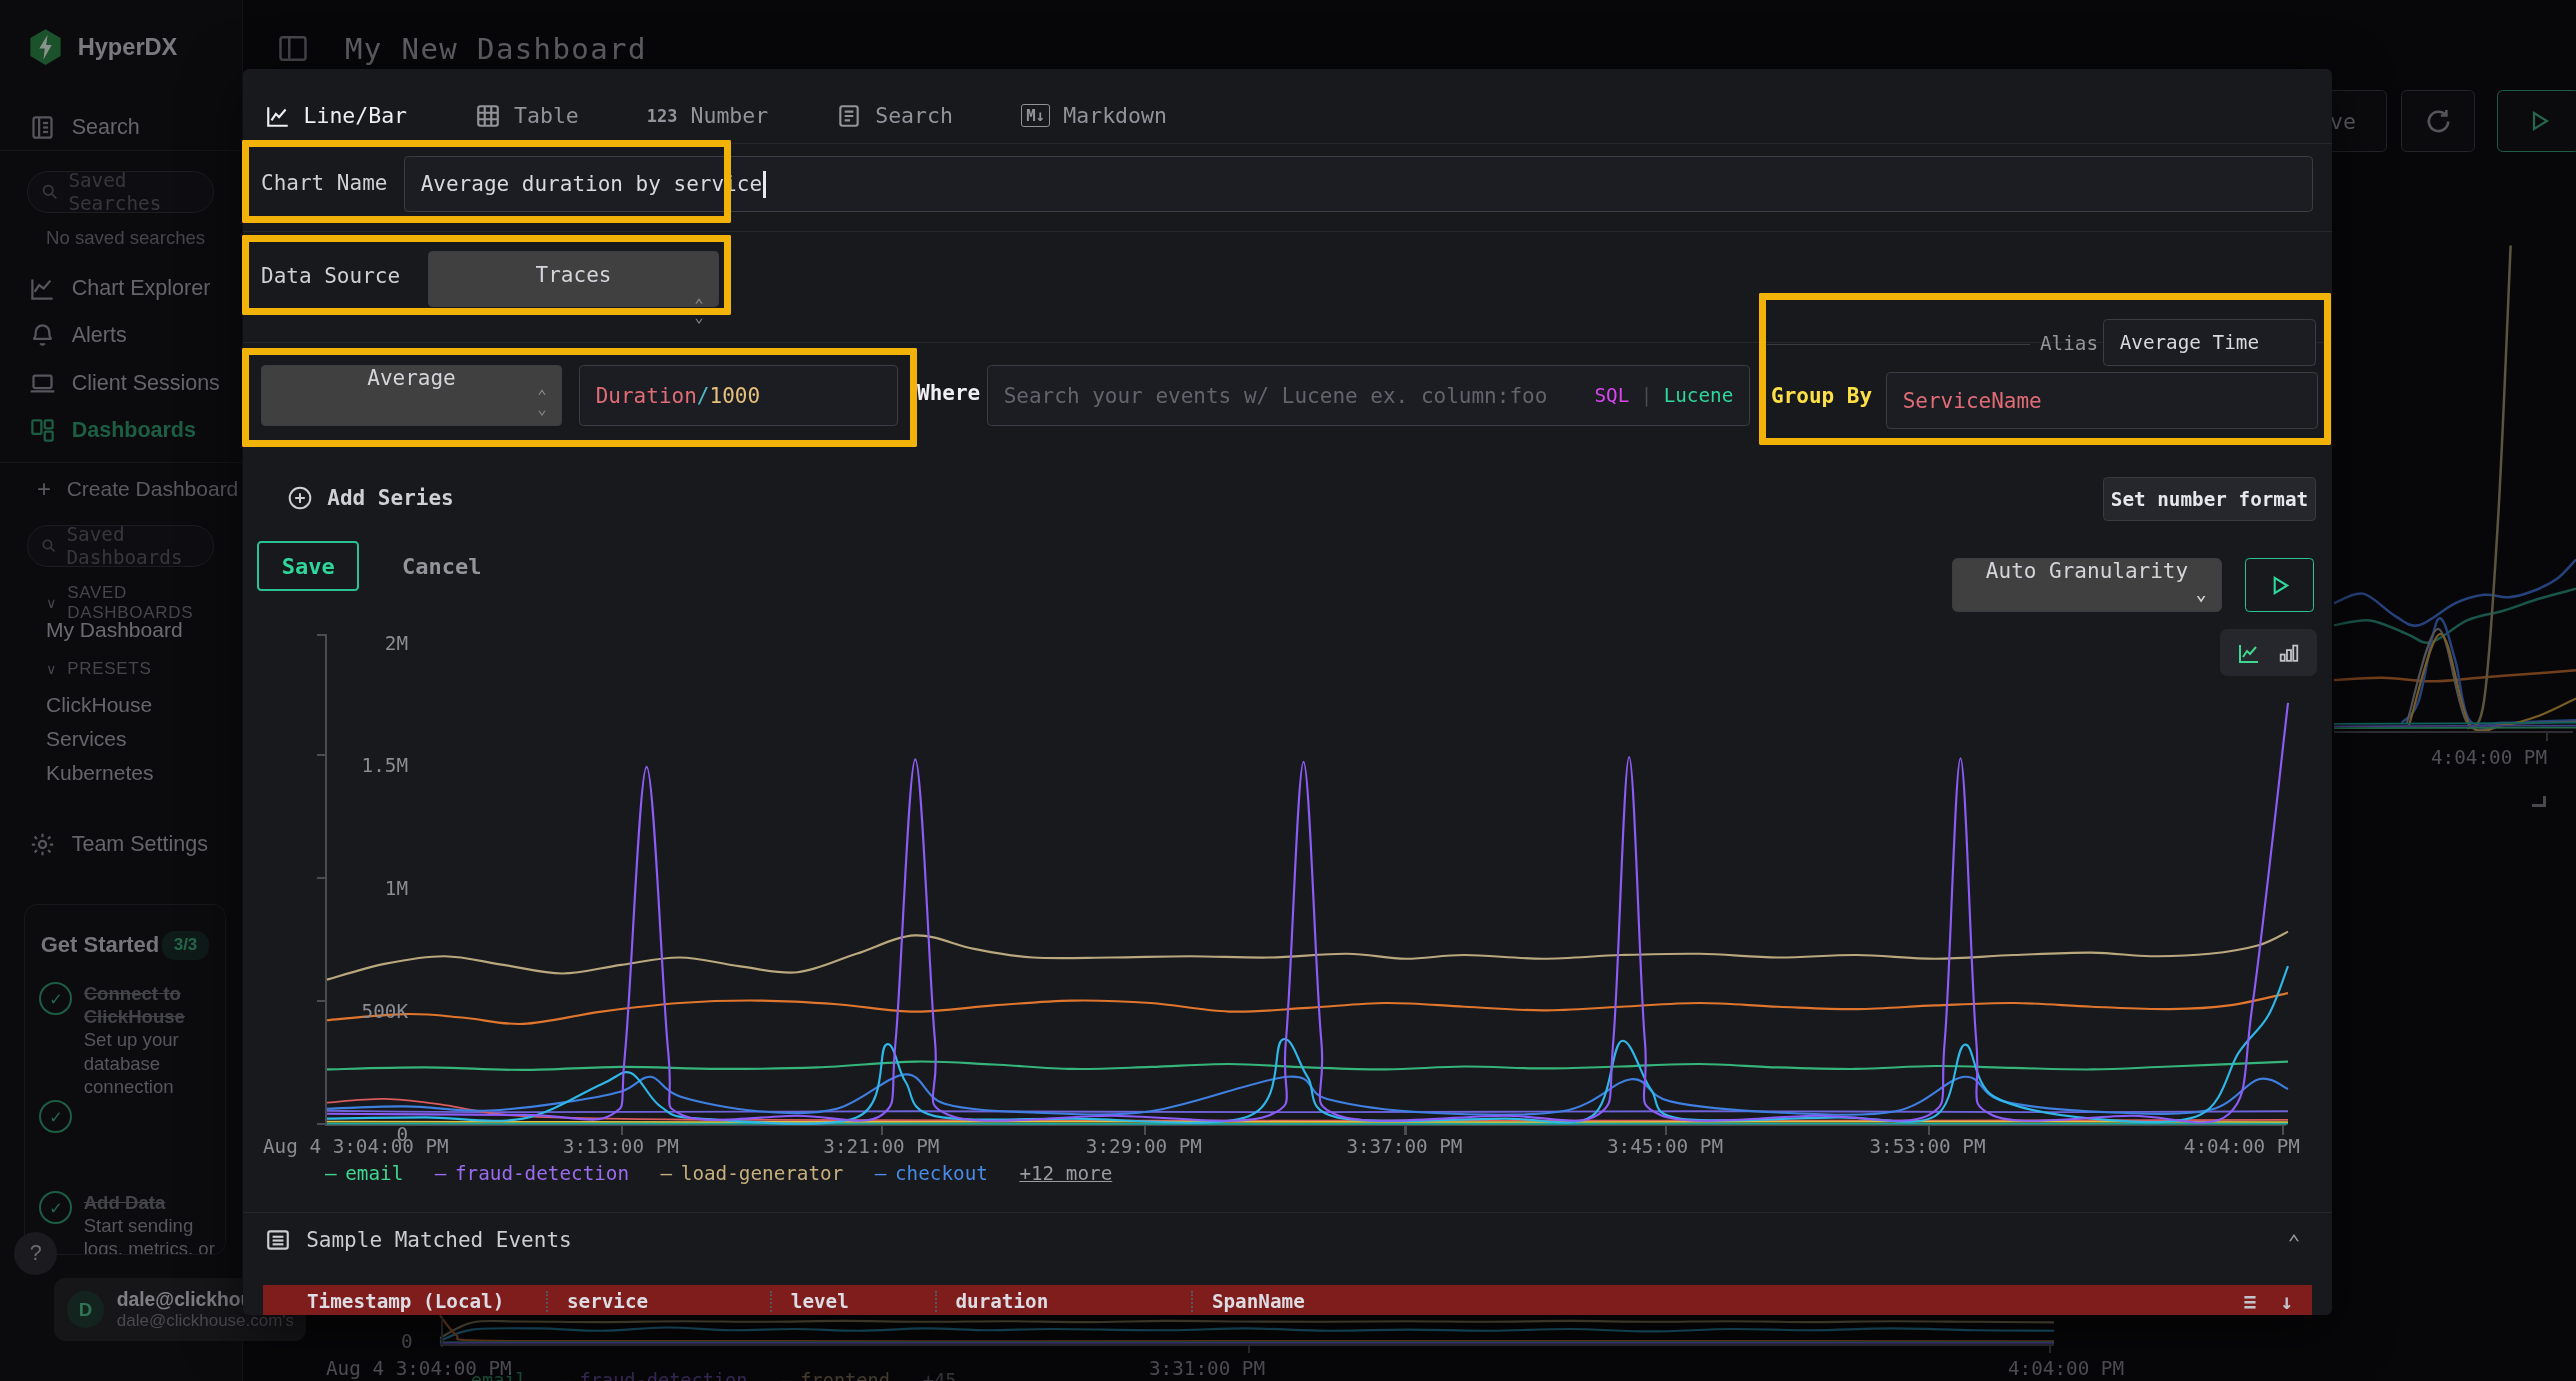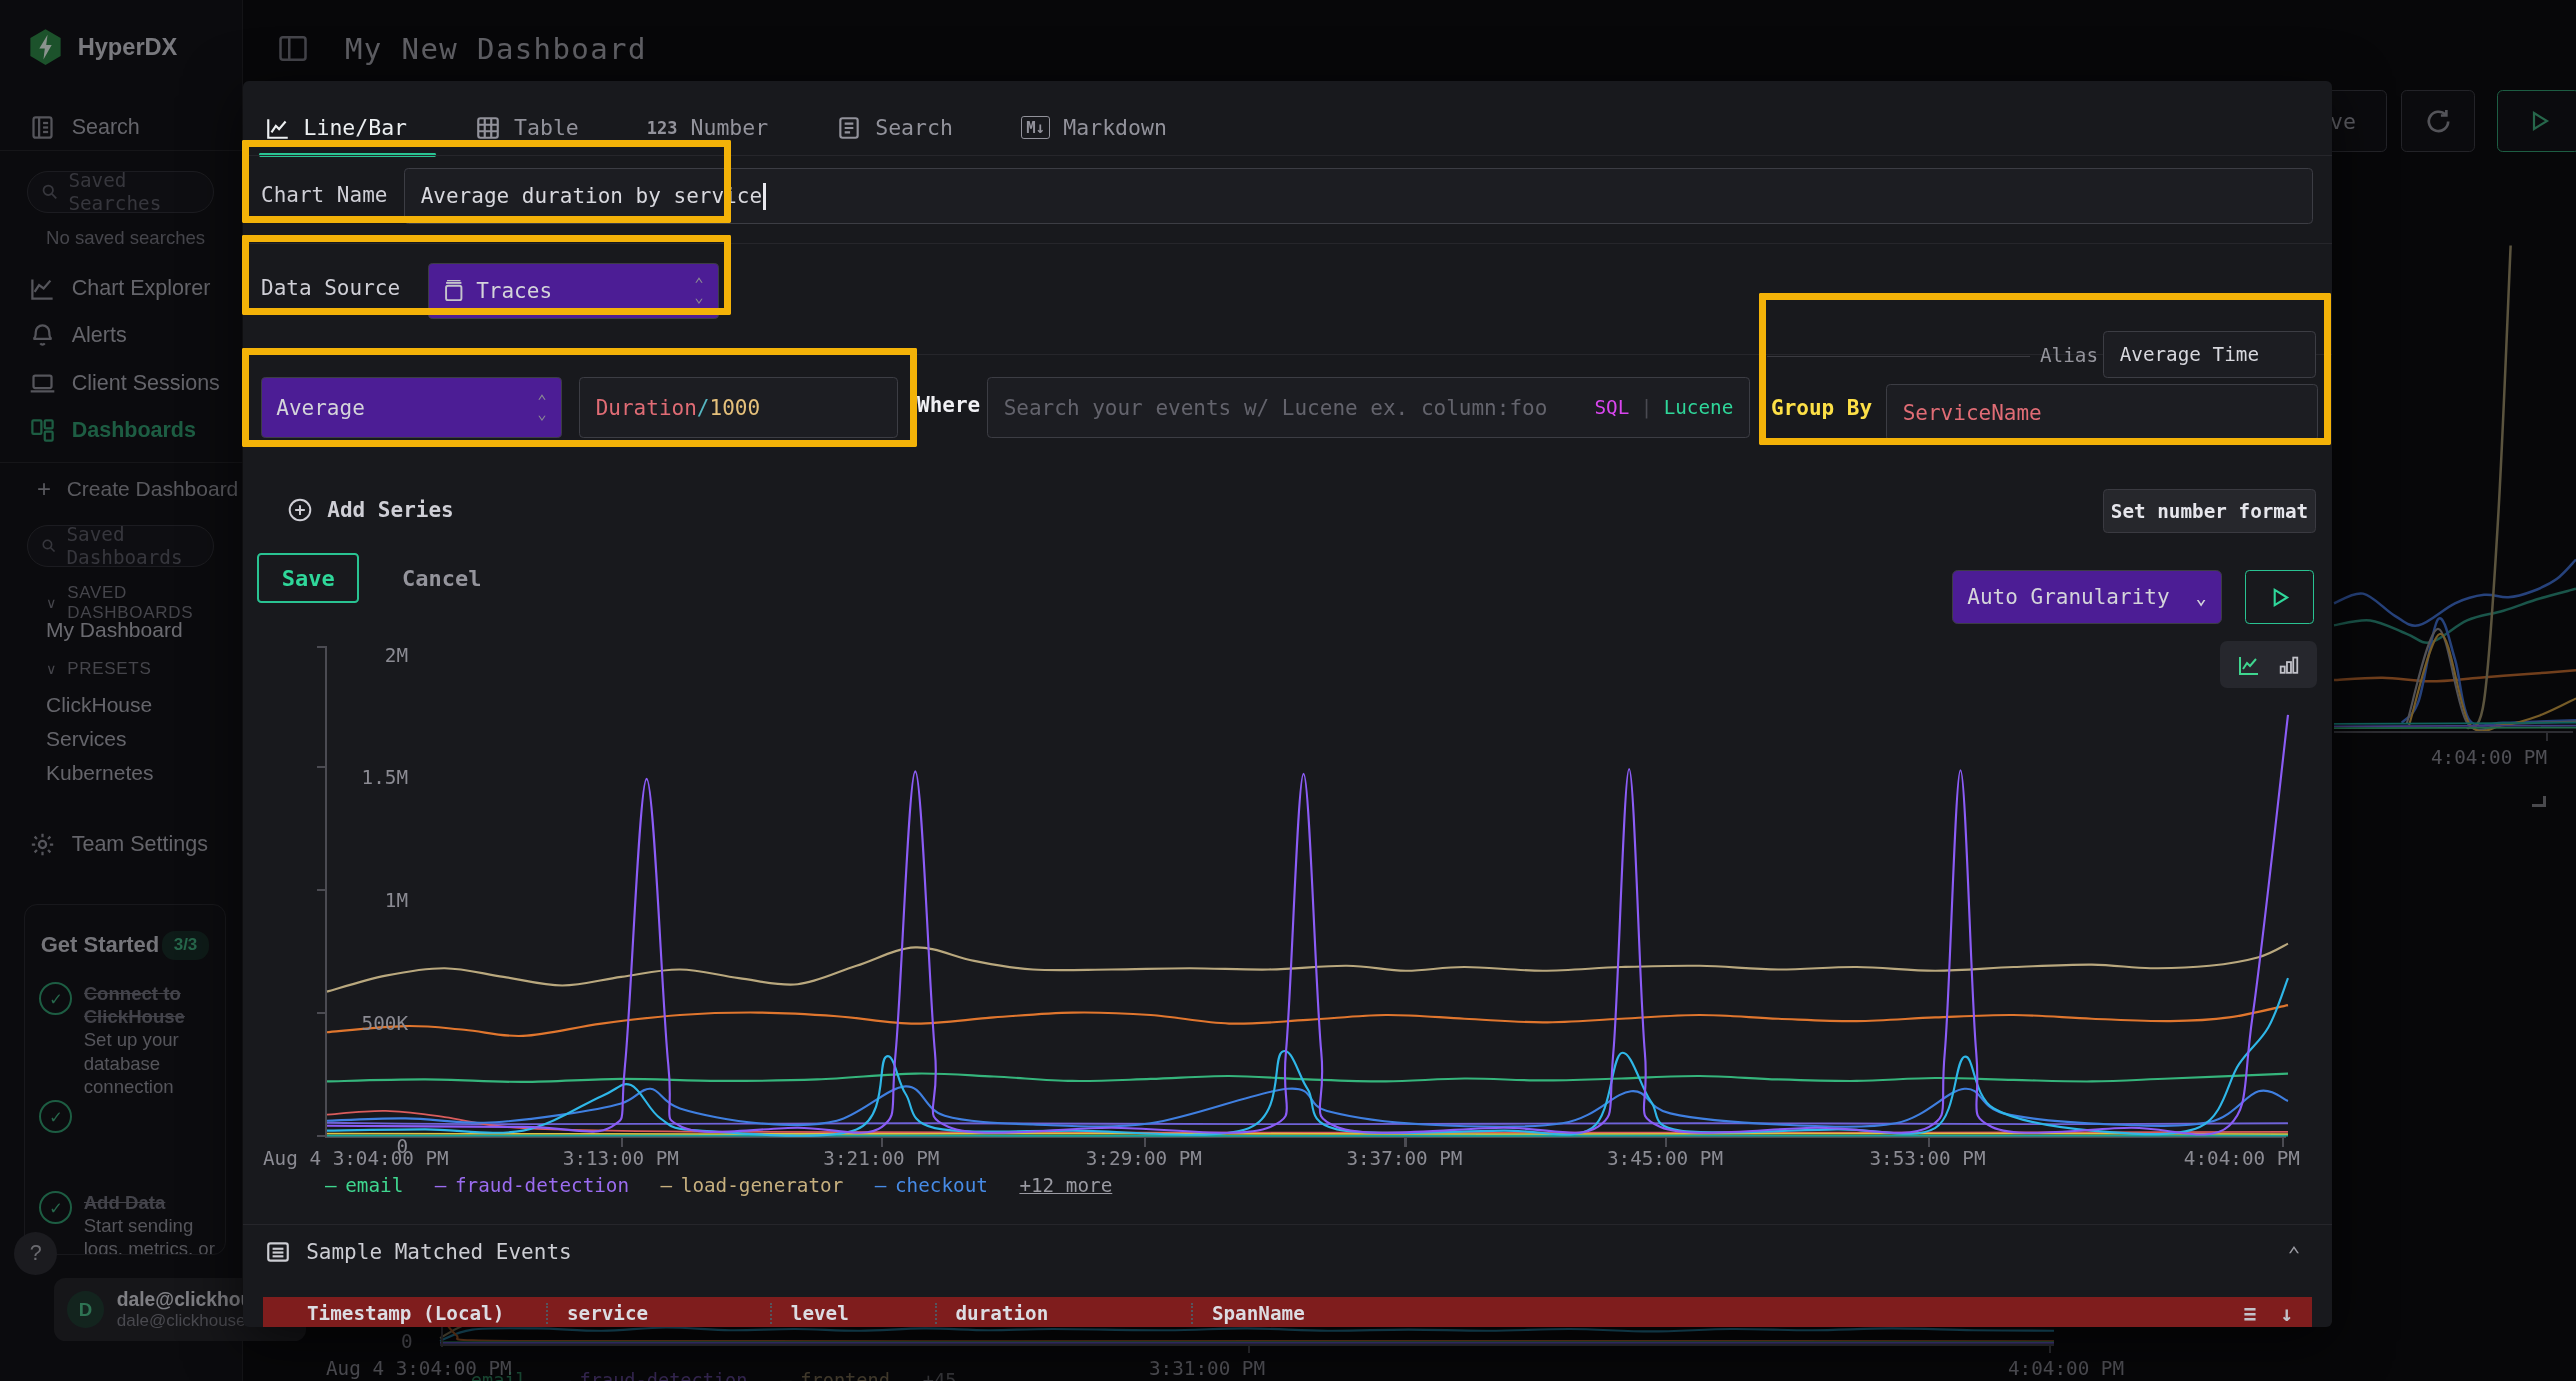--- a/index.html
+++ b/index.html
@@ -42,32 +42,32 @@
 
   
   .bg-axis { position:absolute; background:#4b4b52; }
   .bg-label { position:absolute; color:#85858d; font-size:19.3px; }
 
   
   #overlay { position:absolute; inset:0; background:rgba(4,4,6,0.42); z-index:5; }
 
   
   #modal { position:absolute; left:243px; top:69px; width:2089px; height:1246px; background:#18191d;
-    border-radius:5.7px; z-index:10; box-shadow:0 14.3px 57px rgba(0,0,0,.6); overflow:hidden;margin-top:12px; }
+    border-radius:5.7px; z-index:10; box-shadow:0 14.3px 57px rgba(0,0,0,.6); overflow:hidden; }
   .tabs { position:absolute; left:21.5px; top:21.5px; display:flex; gap:68px; align-items:center; height:50px; }
   .tab { display:flex; gap:13px; align-items:center; color:#92929b; font-size:21.5px; }
   .tab.active { color:#eceff1; }
   #tab-underline { position:absolute; left:15.7px; top:72px; width:177px; height:3.6px; background:#29c392; border-radius:1.4px;}
   .mdivider { position:absolute; left:0; width:2089px; height:1.4px; background:#26262b; }
 
   .field-label { position:absolute; color:#cfcfd6; font-size:21px; }
   .input-box { position:absolute; border:1.4px solid #3c3d44; border-radius:4.3px; background:#1c1d22;
     display:flex; align-items:center; padding:0 15.7px; font-size:21px; color:#d8d8de; }
-  .select-box { position:absolute; border:1.4px solid #3c3d44; border-radius:4.3px; background:#4c1d95;
-    display:flex; align-items:center; padding:0 14.3px; font-size:21px; color:#d4d4da; }
+  .select-box { position:absolute; border:1.4px solid #3c3d44; border-radius:4.3px; background:#404040;
+    display:flex; align-items:center; padding:0 14.3px; font-size:21px; color:#d4d4da;flex-direction:column; }
   .chev-ud { margin-left:auto; color:#8a8a93; font-size:15.7px; line-height:0.8; text-align:center;}
   .cursor { width:2.1px; height:27px; background:#e8e8ee; margin-left:1.4px; }
   .btn-save { position:absolute; border:2.1px solid #29c392; border-radius:4.3px; color:#2fd79a; font-size:22px; font-weight:bold;
     display:flex; align-items:center; justify-content:center; background:transparent; }
   .btn-plain { position:absolute; border:1.4px solid #3a3a41; border-radius:4.3px; color:#e6e6ec; font-size:19.3px; font-weight:bold;
     display:flex; align-items:center; justify-content:center; background:#26272c; }
   .link-gray { color:#94949c; font-size:22px; font-weight:bold; }
 
   
   #plot { position:absolute; left:82px; top:565px; width:1961px; height:492px;

